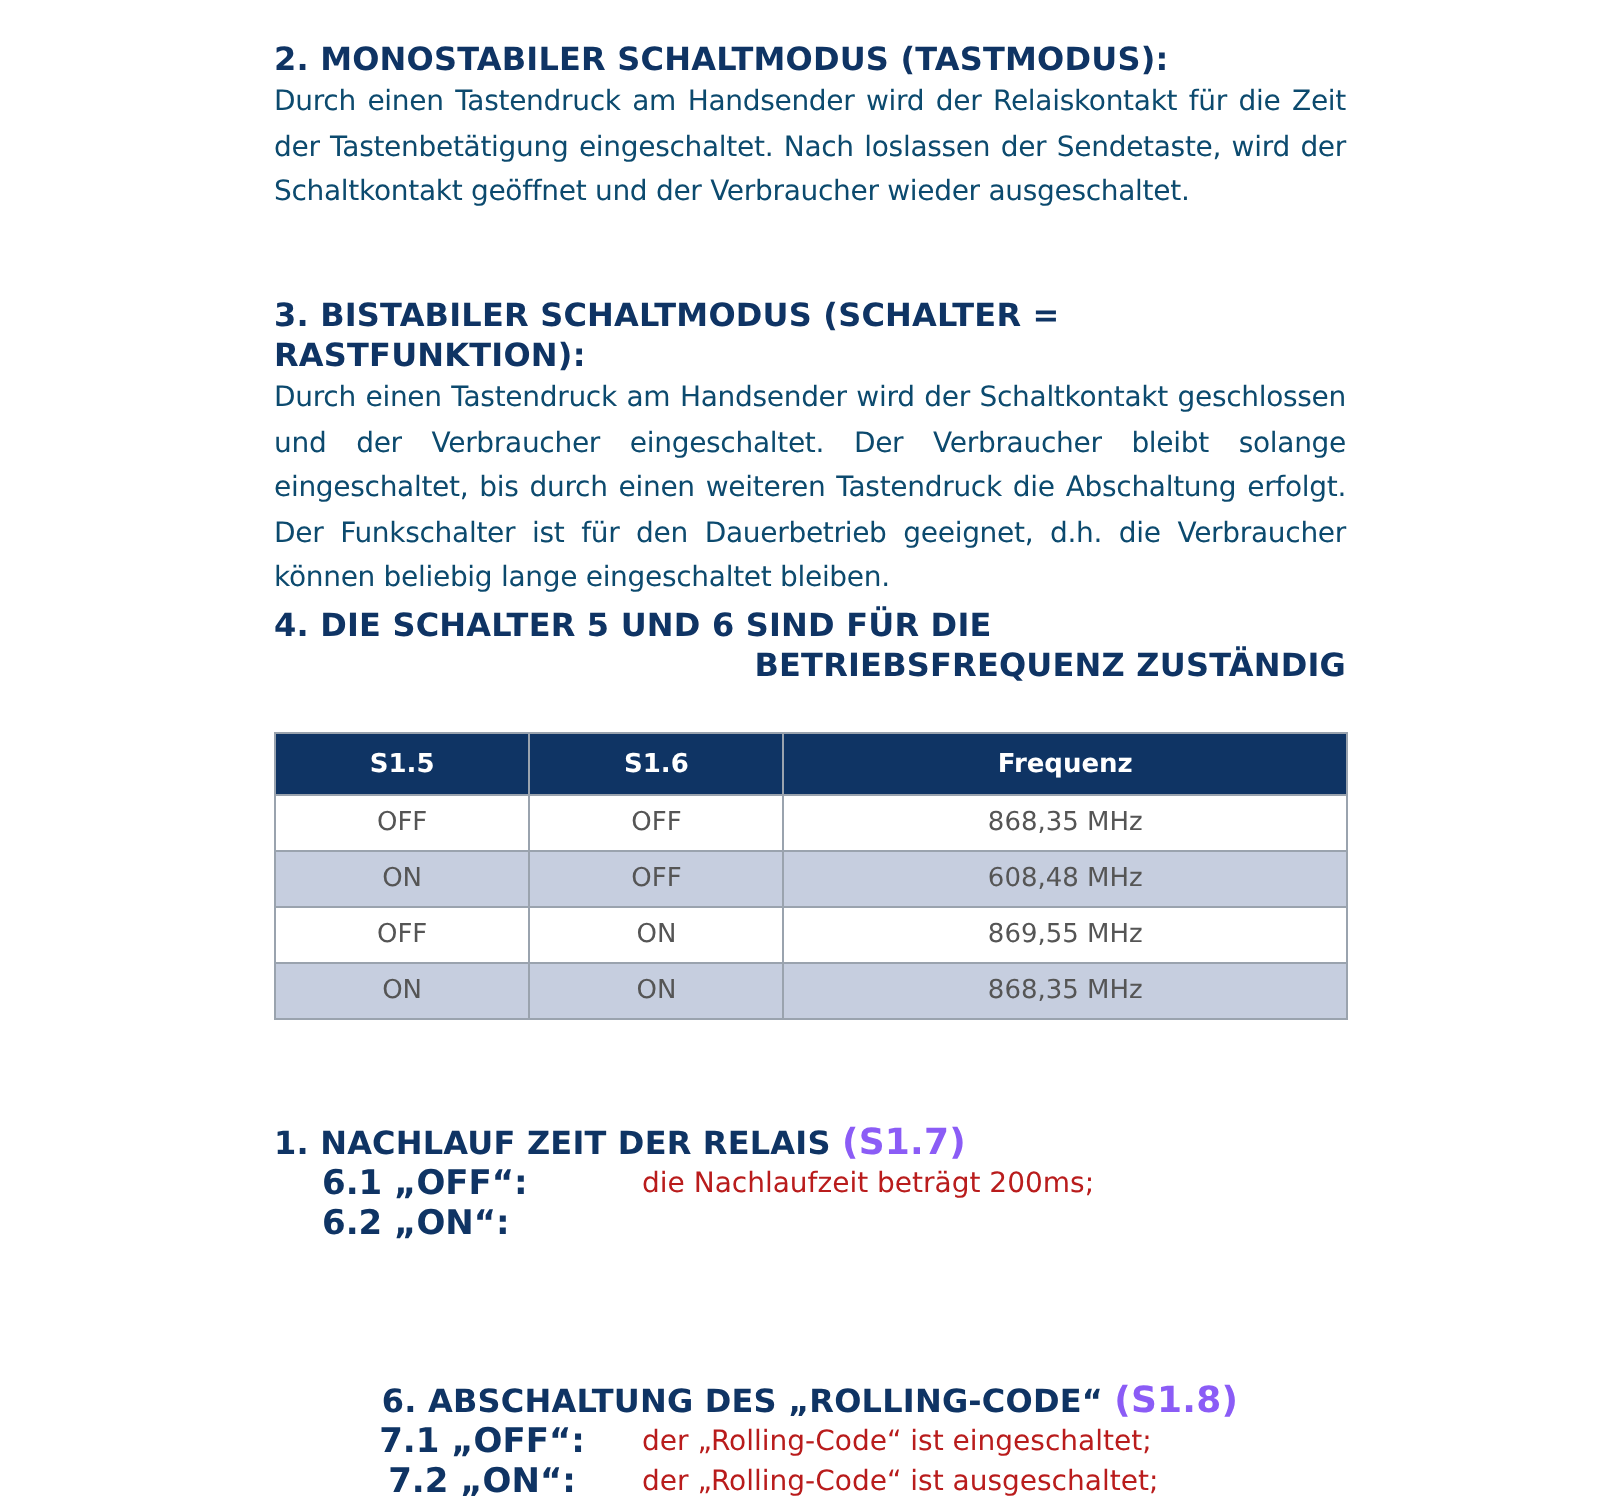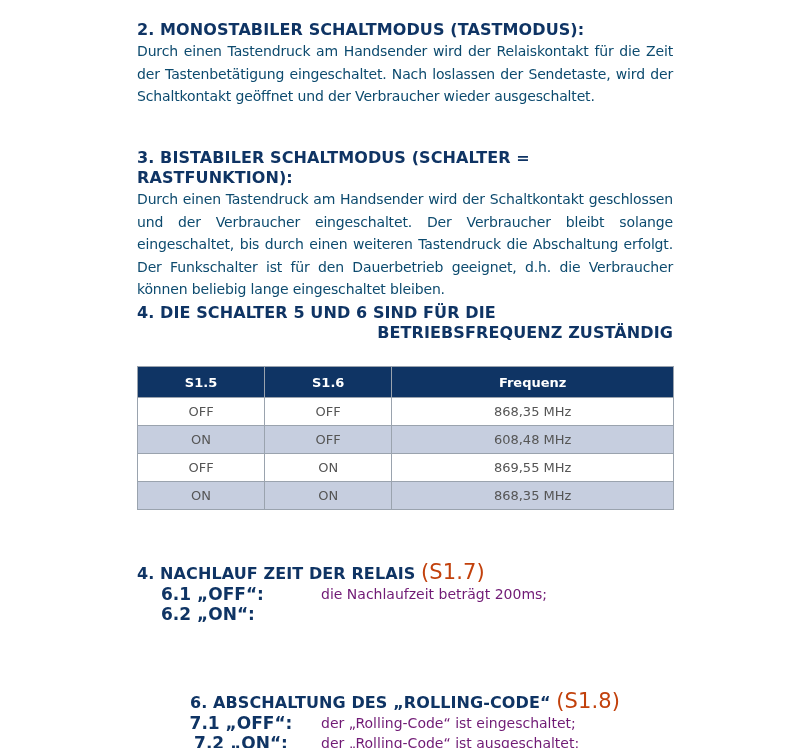--- a/index.html
+++ b/index.html
@@ -1,29 +1,29 @@
 <!DOCTYPE html>
 <html><head>
 <meta charset="utf-8">
 <style>
   html, body { margin: 0; padding: 0; background: #ffffff; }
   body { width: 802px; height: 748px; position: relative; overflow: hidden;
          font-family: "DejaVu Sans", sans-serif; color: #4a4a4a; }
   .sec { position: absolute; left: 137px; width: 536px; }
   .h { color: #0f3464; font-weight: bold; font-size: 16px; line-height: 20px; letter-spacing: 0.1px; }
   .p { font-size: 14px; line-height: 22.5px; color: #0c4a6e; text-align: justify; letter-spacing: -0.15px; }
-  .h .paren { font-weight: normal; color: #c2410c; font-size: 21px; }
+  .h .paren { font-weight: bold; color: #8b5cf6; font-size: 18px; }
   table { position: absolute; left: 137px; top: 366px; width: 537px; border-collapse: collapse;
           font-size: 13px; }
   th { background: #0f3464; color: #fff; font-weight: bold; height: 28px; border: 1px solid #9aa3ae; margin-top: 14px; }
   td { height: 27px; text-align: center; color: #555; border: 1px solid #9aa3ae; padding: 0; }
   tr.alt td { background: #c6cedf; }
   .row { display: flex; font-size: 14px; line-height: 20px; }
   .row .lbl { color: #0f3464; font-weight: bold; font-size: 17px; width: 160px; padding-left: 24px; }
-  .row .txt { color: #701a75; }
+  .row .txt { color: #b91c1c; }
 </style>
 </head>
 <body>
 
 <div class="sec" style="top:20px;">
   <div class="h">2. MONOSTABILER SCHALTMODUS (TASTMODUS):</div>
   <div class="p">Durch einen Tastendruck am Handsender wird der Relaiskontakt für die Zeit der Tastenbetätigung eingeschaltet. Nach loslassen der Sendetaste, wird der Schaltkontakt geöffnet und der Verbraucher wieder ausgeschaltet.</div>
 </div>
 
 <div class="sec" style="top:148px;">
@@ -62,21 +62,21 @@
     </tr>
     <tr class="alt">
       <td>ON</td>
       <td>ON</td>
       <td>868,35 MHz</td>
     </tr>
   </tbody>
 </table>
 
 <div class="sec" style="top:562px;">
-  <div class="h"><span>4. NACHLAUF ZEIT DER RELAIS</span> <span class="paren">(S1.7)</span></div>
+  <div class="h"><span>1. NACHLAUF ZEIT DER RELAIS</span> <span class="paren">(S1.7)</span></div>
   <div class="row">
     <span class="lbl">6.1 „OFF“:</span>
     <span class="txt">die Nachlaufzeit beträgt 200ms;</span>
   </div>
   <div class="row">
     <span class="lbl">6.2 „ON“:</span>
   </div>
 </div>
 
 <div class="sec" style="top:691px;text-align:center;">

